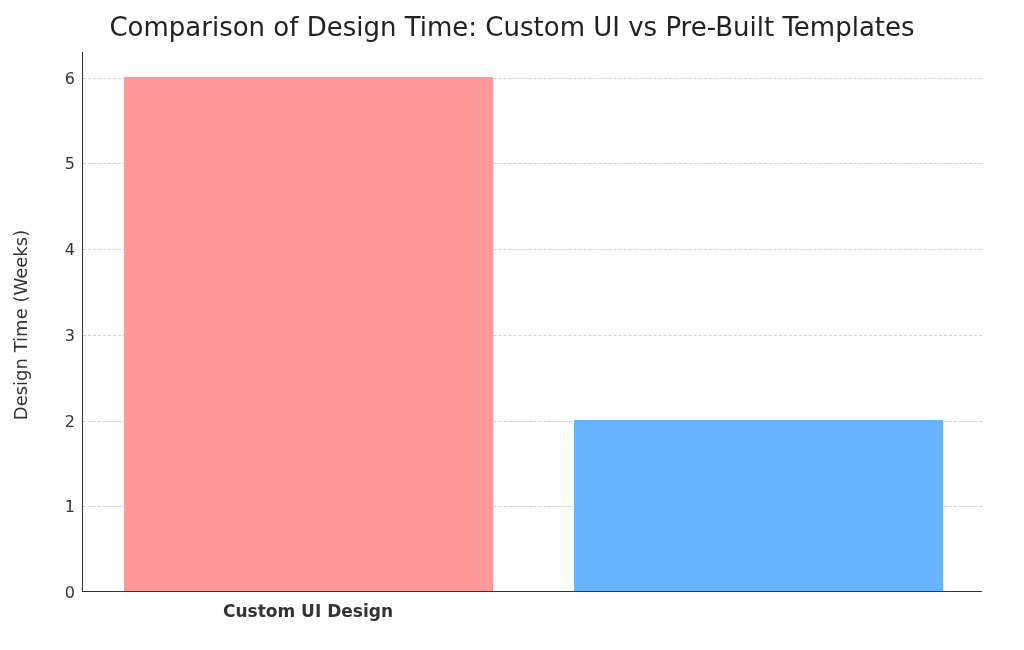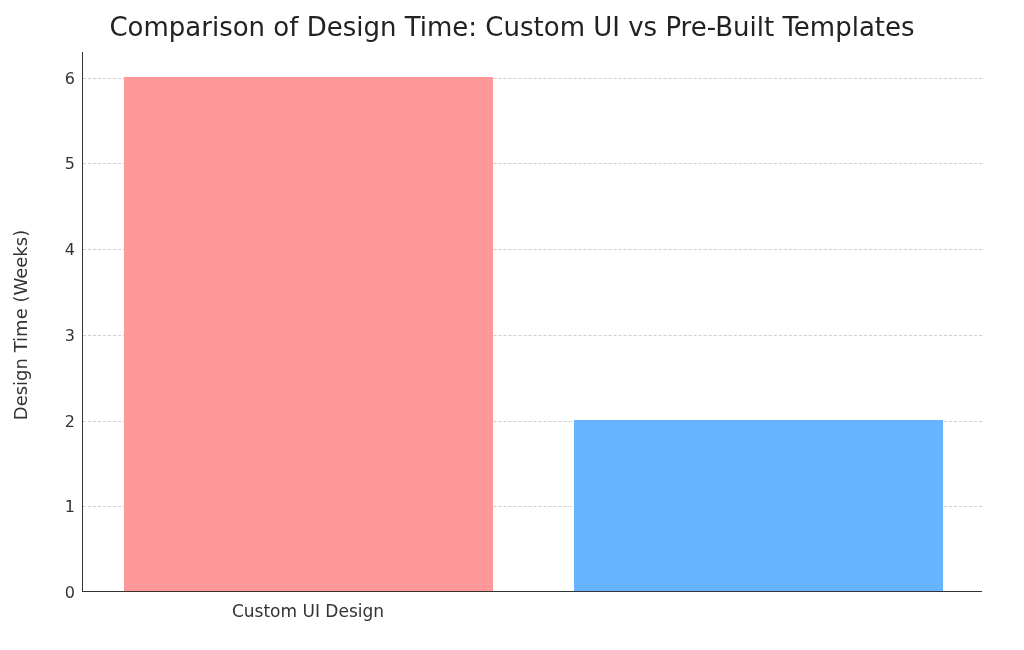--- a/index.html
+++ b/index.html
@@ -67,20 +67,21 @@
     }
     .x-tick-label {
       position: absolute;
       top: 100%;
       padding-top: 10px;
       font-size: 17px;
       color: #333;
       text-align: left;
       transform: translateX(-50%);
       white-space: nowrap;
+      font-weight: bold;
     }
   </style>
 </head>
 <body>
 
 <div class="chart-container">
 
   <div class="title">Comparison of Design Time: Custom UI vs Pre-Built Templates</div>
 
   <div class="y-axis-label">Design Time (Weeks)</div>

